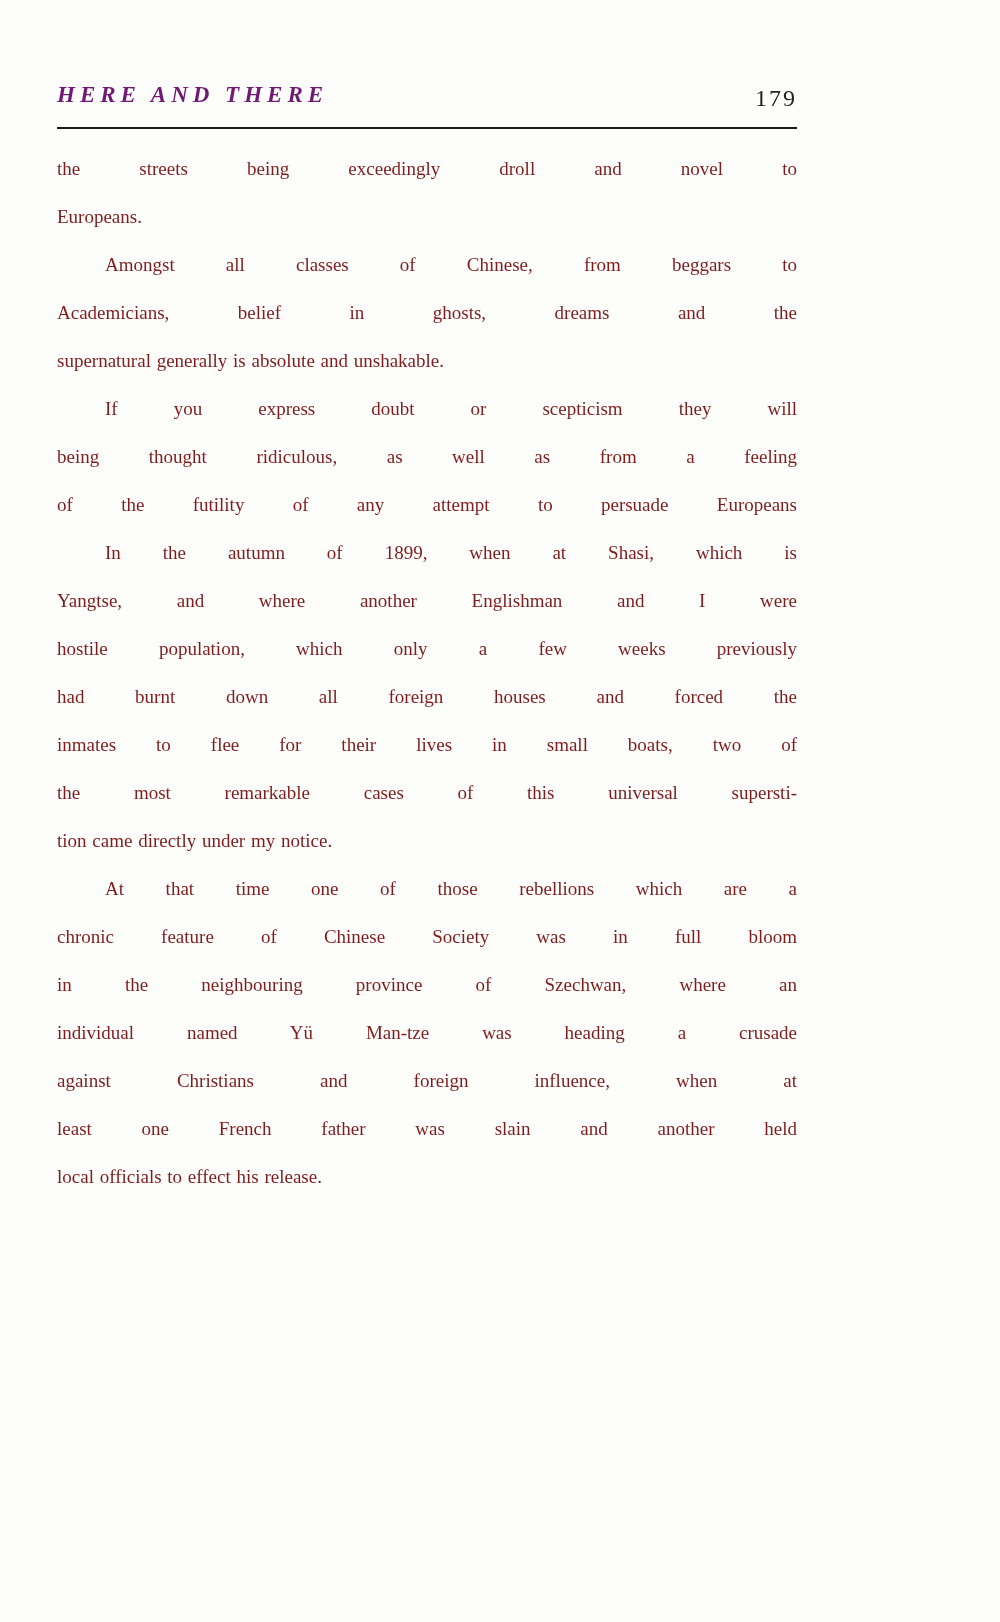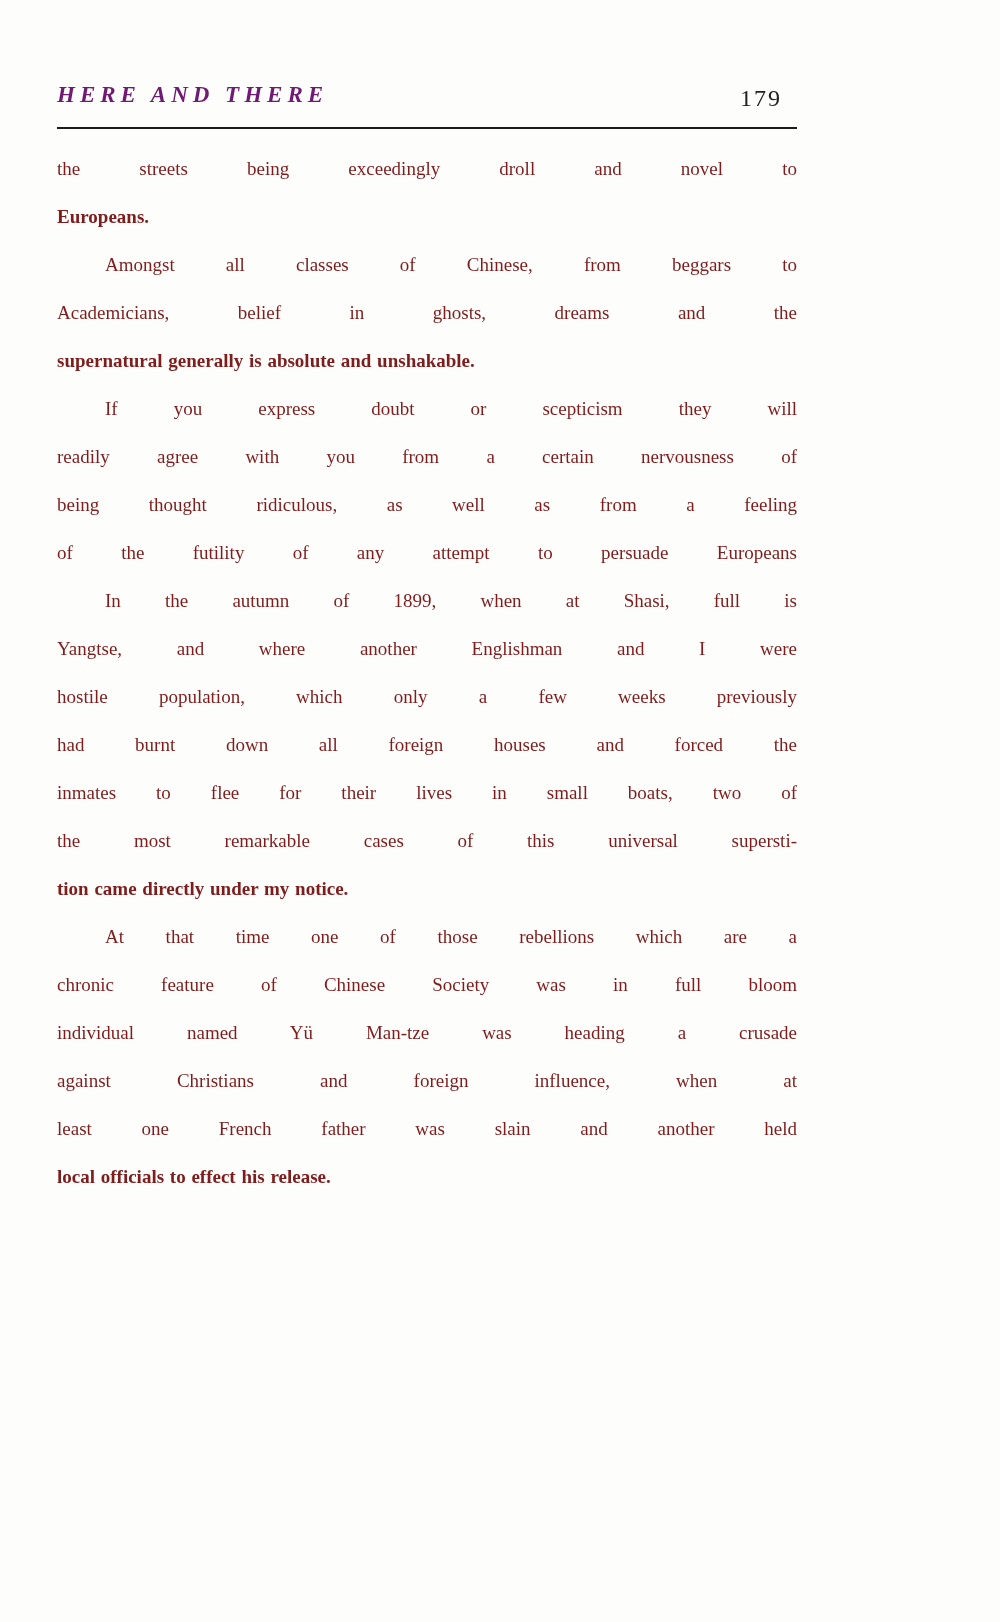--- a/index.html
+++ b/index.html
@@ -31,21 +31,21 @@
     display: block;
     text-align: left;
     font-style: italic;
     font-weight: 700;
     font-size: 23px;
     letter-spacing: 5px;
     color: #701a75;
   }
   .page-number {
     position: absolute;
-    right: 15px;
+    right: 0;
     top: 3px;
     font-size: 24px;
     letter-spacing: 2px;
     color: #222;
   }
   .header-rule {
     margin-top: 7px;
     height: 0;
     border-top: 2px solid #1b1b1b;
   }
@@ -55,21 +55,20 @@
     line-height: 48px;
     color: #7f1d1d;
   }
   .line {
     text-align: justify;
     text-align-last: justify;
     word-spacing: 1px;
   }
   .line.last {
     text-align-last: left;
-    font-weight: bold;
   }
   .line.p-first {
     text-indent: 48px;
   }
 </style>
 </head>
 <body>
 
 <div class="page">
   <div class="text-block">
@@ -89,38 +88,38 @@
       </div>
 
       <div class="paragraph">
         <div class="line p-first">Amongst all classes of Chinese, from beggars to</div>
         <div class="line">Academicians, belief in ghosts, dreams and the</div>
         <div class="line last">supernatural generally is absolute and unshakable.</div>
       </div>
 
       <div class="paragraph">
         <div class="line p-first">If you express doubt or scepticism they will</div>
-        <div class="line">readily agree with you from a certain nervousness of</div>
         <div class="line">being thought ridiculous, as well as from a feeling</div>
         <div class="line">of the futility of any attempt to persuade Europeans</div>
       </div>
 
       <div class="paragraph">
-        <div class="line p-first">In the autumn of 1899, when at Shasi, full is</div>
+        <div class="line p-first">In the autumn of 1899, when at Shasi, which is</div>
         <div class="line">Yangtse, and where another Englishman and I were</div>
         <div class="line">hostile population, which only a few weeks previously</div>
         <div class="line">had burnt down all foreign houses and forced the</div>
         <div class="line">inmates to flee for their lives in small boats, two of</div>
         <div class="line">the most remarkable cases of this universal supersti-</div>
         <div class="line last">tion came directly under my notice.</div>
       </div>
 
       <div class="paragraph">
         <div class="line p-first">At that time one of those rebellions which are a</div>
         <div class="line">chronic feature of Chinese Society was in full bloom</div>
+        <div class="line">in the neighbouring province of Szechwan, where an</div>
         <div class="line">individual named Yü Man-tze was heading a crusade</div>
         <div class="line">against Christians and foreign influence, when at</div>
         <div class="line">least one French father was slain and another held</div>
         <div class="line last">local officials to effect his release.</div>
       </div>
 
 
     </div>
   </div>
 </div>

